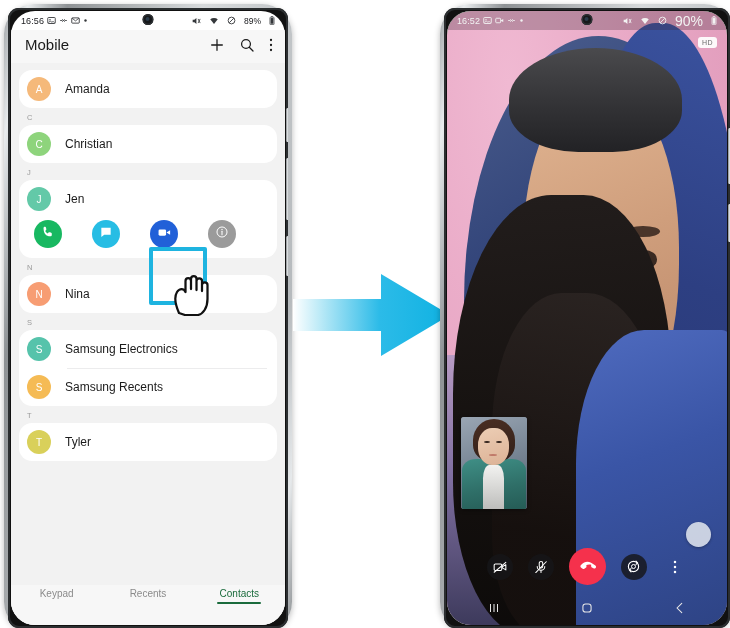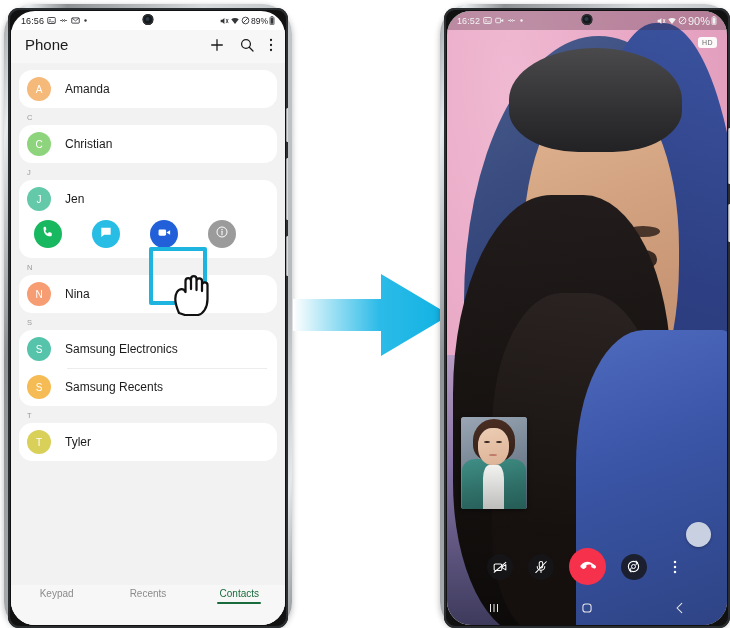--- a/index.html
+++ b/index.html
@@ -15,21 +15,21 @@
   .screen{position:absolute;inset:3px;border-radius:24px;overflow:hidden;background:#fff;}
 
   
   .sbtn{position:absolute;width:3px;border-radius:2px;
         background:linear-gradient(90deg,#85898c,#d9dcde,#8c9093);}
 
   
   .statusbar{position:relative;height:19px;display:flex;align-items:center;
              justify-content:space-between;padding:0 10px;font-size:8.5px;color:#202124;}
   .sb-left{display:flex;align-items:center;gap:3px;}
-  .sb-right{display:flex;align-items:center;gap:1px;}
+  .sb-right{display:flex;align-items:center;gap:8px;}
   .sb-time{font-size:9px;letter-spacing:.1px;}
   .camera-dot{position:absolute;left:50%;top:3px;transform:translateX(-50%);
               width:11px;height:11px;border-radius:50%;background:#16181a;
               box-shadow:inset 0 0 0 1.5px #2e3134;}
   .camera-dot::after{content:"";position:absolute;left:2.5px;top:2.5px;width:4px;height:4px;
               border-radius:50%;background:#2a3a4a;}
 
   
   .app{height:100%;background:#f2f2f2;display:flex;flex-direction:column;}
   .appbar{display:flex;align-items:center;padding:6px 12px 10px 14px;background:#f7f7f7;}
@@ -166,21 +166,21 @@
             <svg class="ic" style="width:6px;height:9px" viewBox="0 0 12 22">
               <rect x="1" y="3" width="10" height="18" rx="1.4" fill="none" stroke="#35383b" stroke-width="1.8"></rect>
               <rect x="3.4" y="0.6" width="5.2" height="2" rx="1" fill="#35383b"></rect>
               <rect x="2.6" y="5" width="6.8" height="14" fill="#35383b"></rect>
             </svg>
           </div>
         </div>
 
         <div class="app">
           <div class="appbar">
-            <div class="app-title">Phone</div>
+            <div class="app-title">Mobile</div>
             <div class="appbar-icons">
               <svg class="ic" viewBox="0 0 24 24">
                 <path d="M12 4v16M4 12h16" stroke="#1b1b1b" stroke-width="1.9" fill="none" stroke-linecap="round"></path>
               </svg>
               <svg class="ic" viewBox="0 0 24 24">
                 <circle cx="10.5" cy="10.5" r="6.6" fill="none" stroke="#1b1b1b" stroke-width="1.9"></circle>
                 <path d="M15.4 15.4L21 21" stroke="#1b1b1b" stroke-width="1.9" stroke-linecap="round"></path>
               </svg>
               <svg class="ic" style="width:4px" viewBox="0 0 6 24">
                 <circle cx="3" cy="4.5" r="1.7" fill="#1b1b1b"></circle>
@@ -365,21 +365,21 @@
                 <path d="M4 9v6h4l5 4V5L8 9H4z" fill="#f2f2f2"></path>
                 <path d="M17 7l5 10M22 7l-5 10" stroke="#f2f2f2" stroke-width="2" fill="none"></path>
               </svg>
               <svg class="ic" style="width:10px;height:10px" viewBox="0 0 24 24">
                 <path d="M12 19l9-11c-5-4-13-4-18 0z" fill="#f2f2f2"></path>
               </svg>
               <svg class="ic" style="width:9px;height:9px" viewBox="0 0 24 24">
                 <circle cx="12" cy="12" r="9" fill="none" stroke="#f2f2f2" stroke-width="2.4"></circle>
                 <path d="M6 18L18 6" stroke="#f2f2f2" stroke-width="2.4"></path>
               </svg>
-              <span style="font-size:11px">90%</span>
+              <span style="font-size:14px">90%</span>
               <svg class="ic" style="width:6px;height:9px" viewBox="0 0 12 22">
                 <rect x="1" y="3" width="10" height="18" rx="1.4" fill="none" stroke="#f2f2f2" stroke-width="1.8"></rect>
                 <rect x="3.4" y="0.6" width="5.2" height="2" rx="1" fill="#f2f2f2"></rect>
                 <rect x="2.6" y="5" width="6.8" height="14" fill="#f2f2f2"></rect>
               </svg>
             </div>
           </div>
 
           <div class="hd">HD</div>
 

